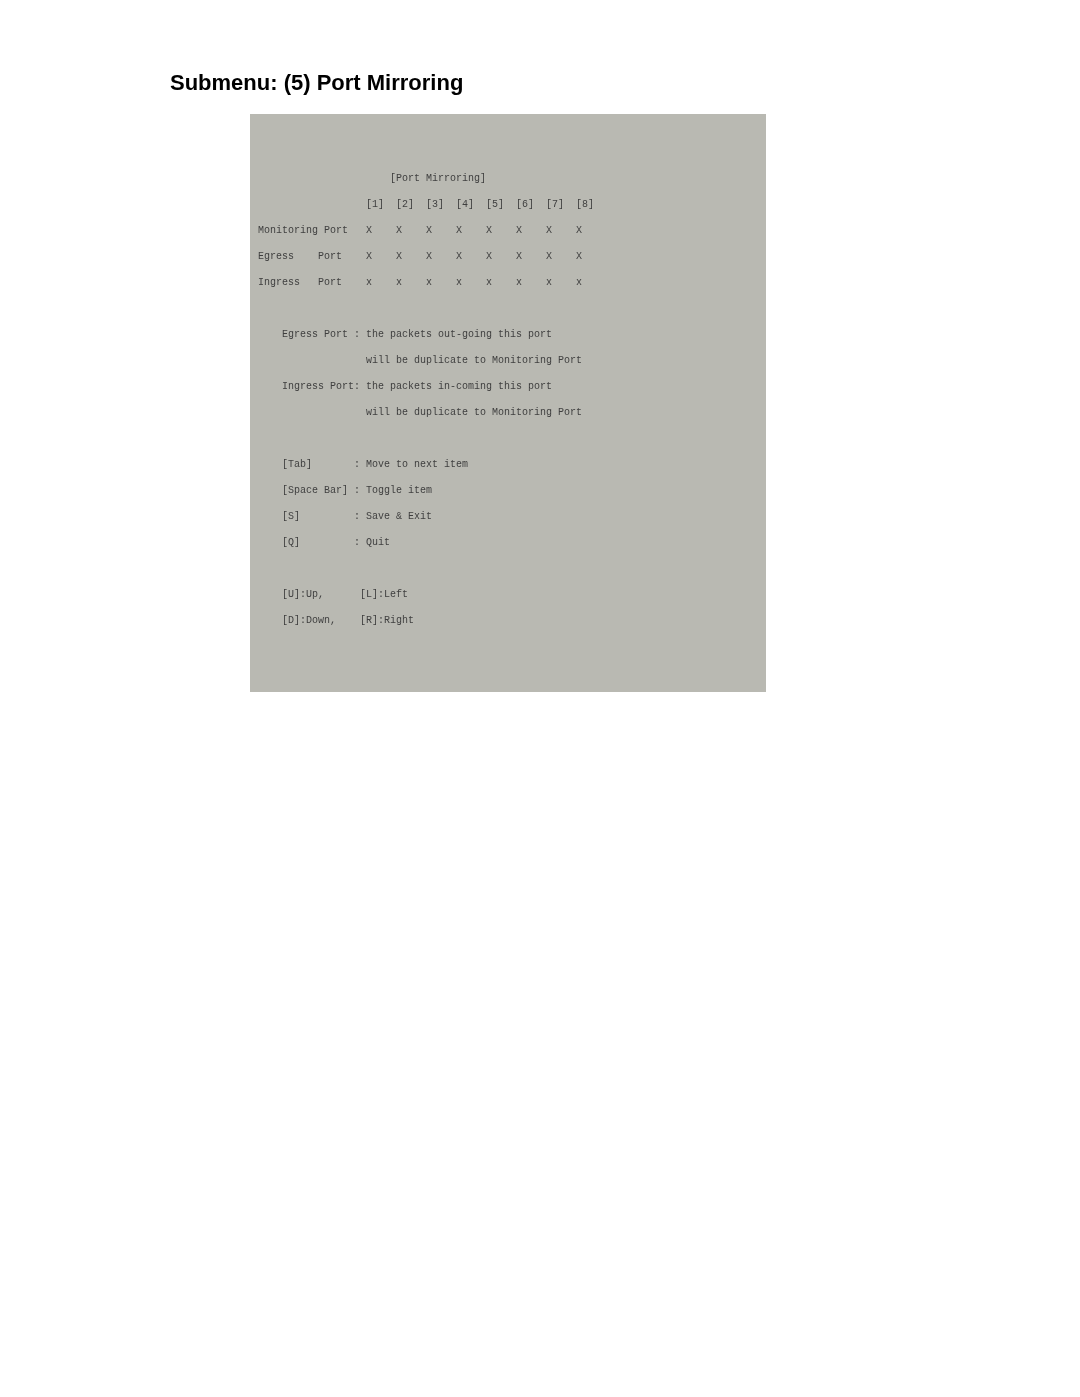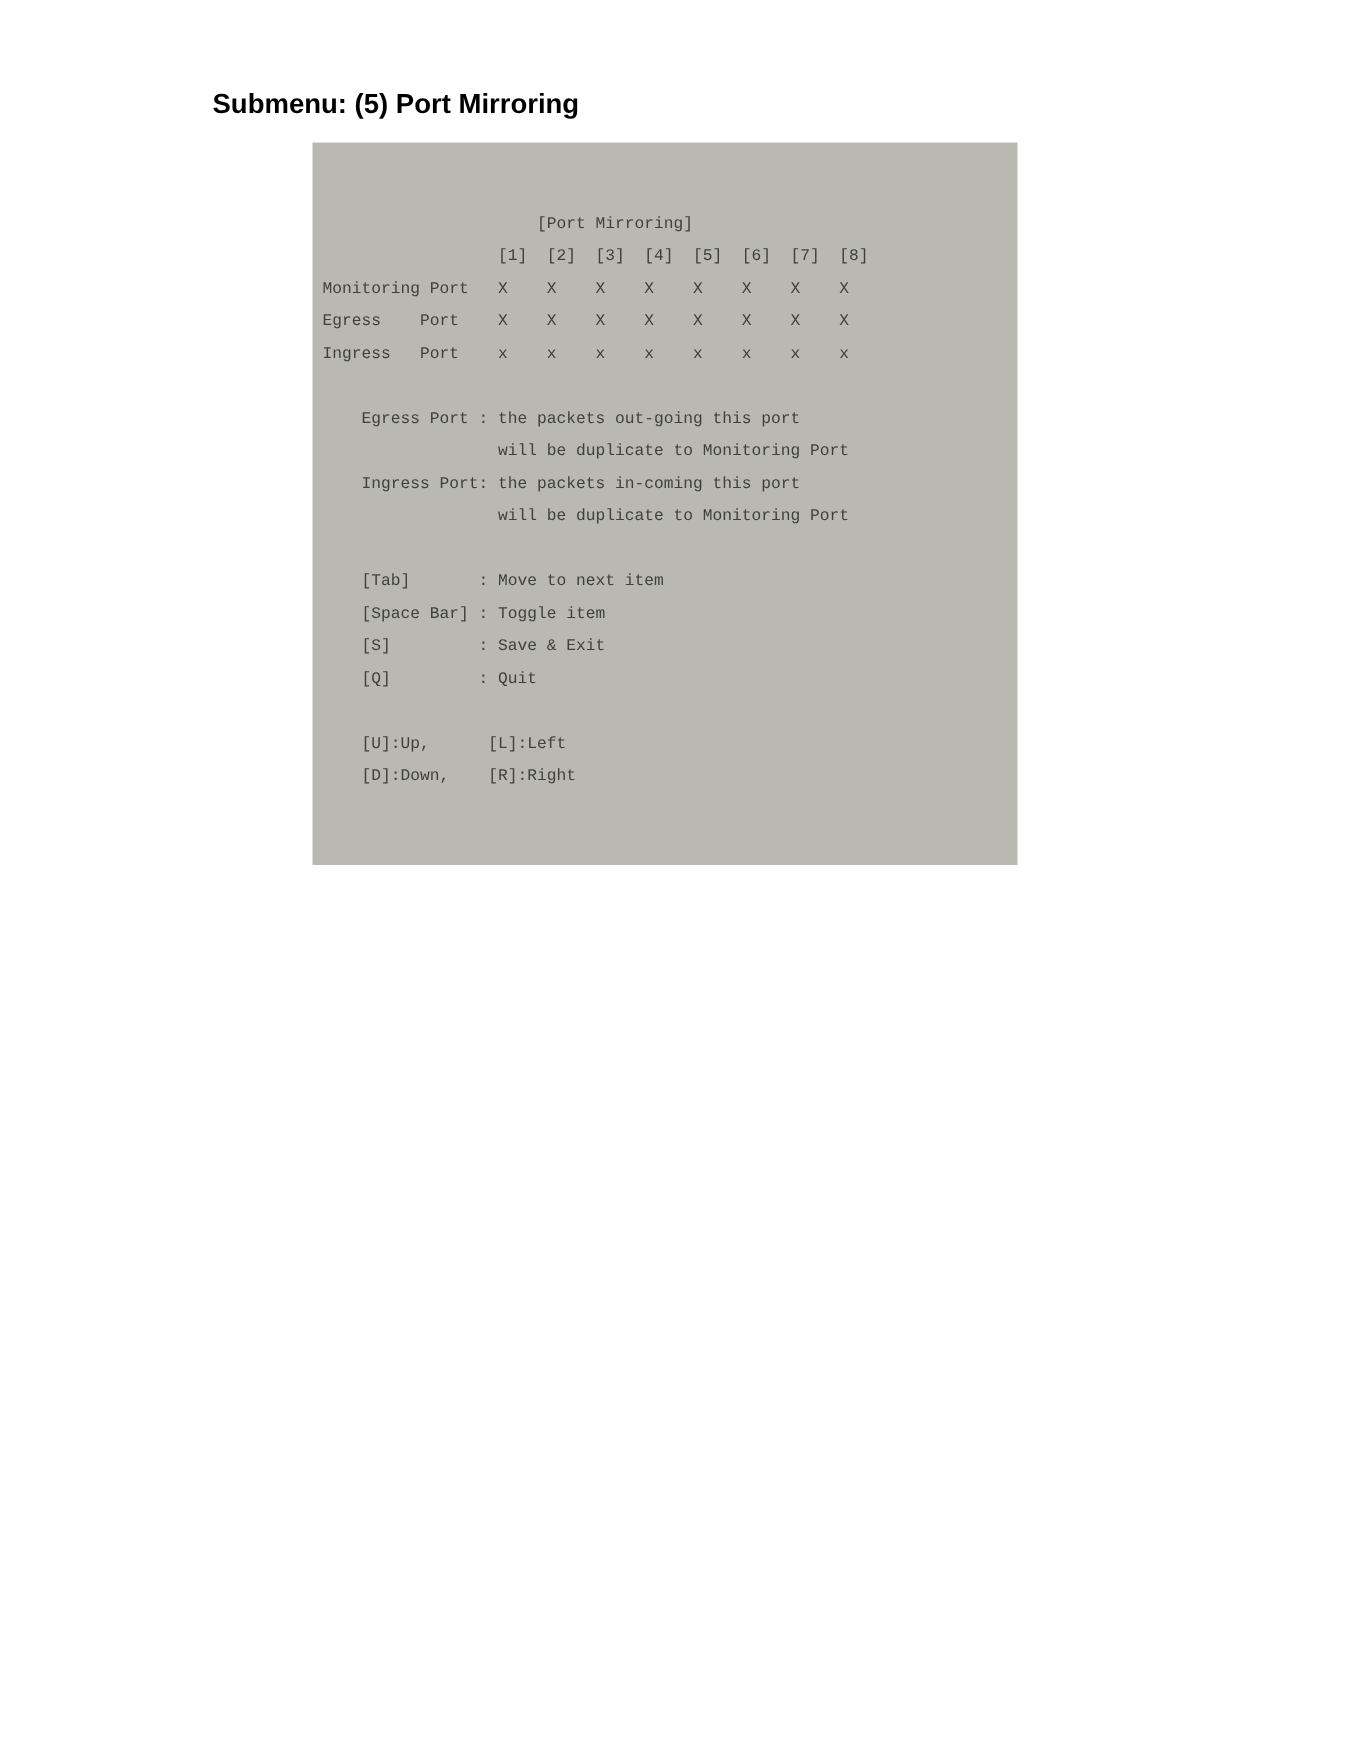--- a/index.html
+++ b/index.html
@@ -15,24 +15,24 @@
     color: #000;
   }
   .heading {
     font-family: Verdana, Arial, sans-serif;
     font-weight: bold;
     font-size: 22px;
     margin: 0 0 18px 0;
   }
   .terminal {
     margin-left: 80px;
-    width: 564px;
+    width: 516px;
     background: #b9b9b2;
     font-family: "Courier New", Courier, monospace;
-    font-size: 13px;
+    font-size: 10px;
     line-height: 26px;
     white-space: pre;
     color: #3f3f3f;
     padding: 0;
   }
   .term-inner {
     padding: 0 8px 6px 8px;
   }
   .body-text {
     margin-top: 23px;

